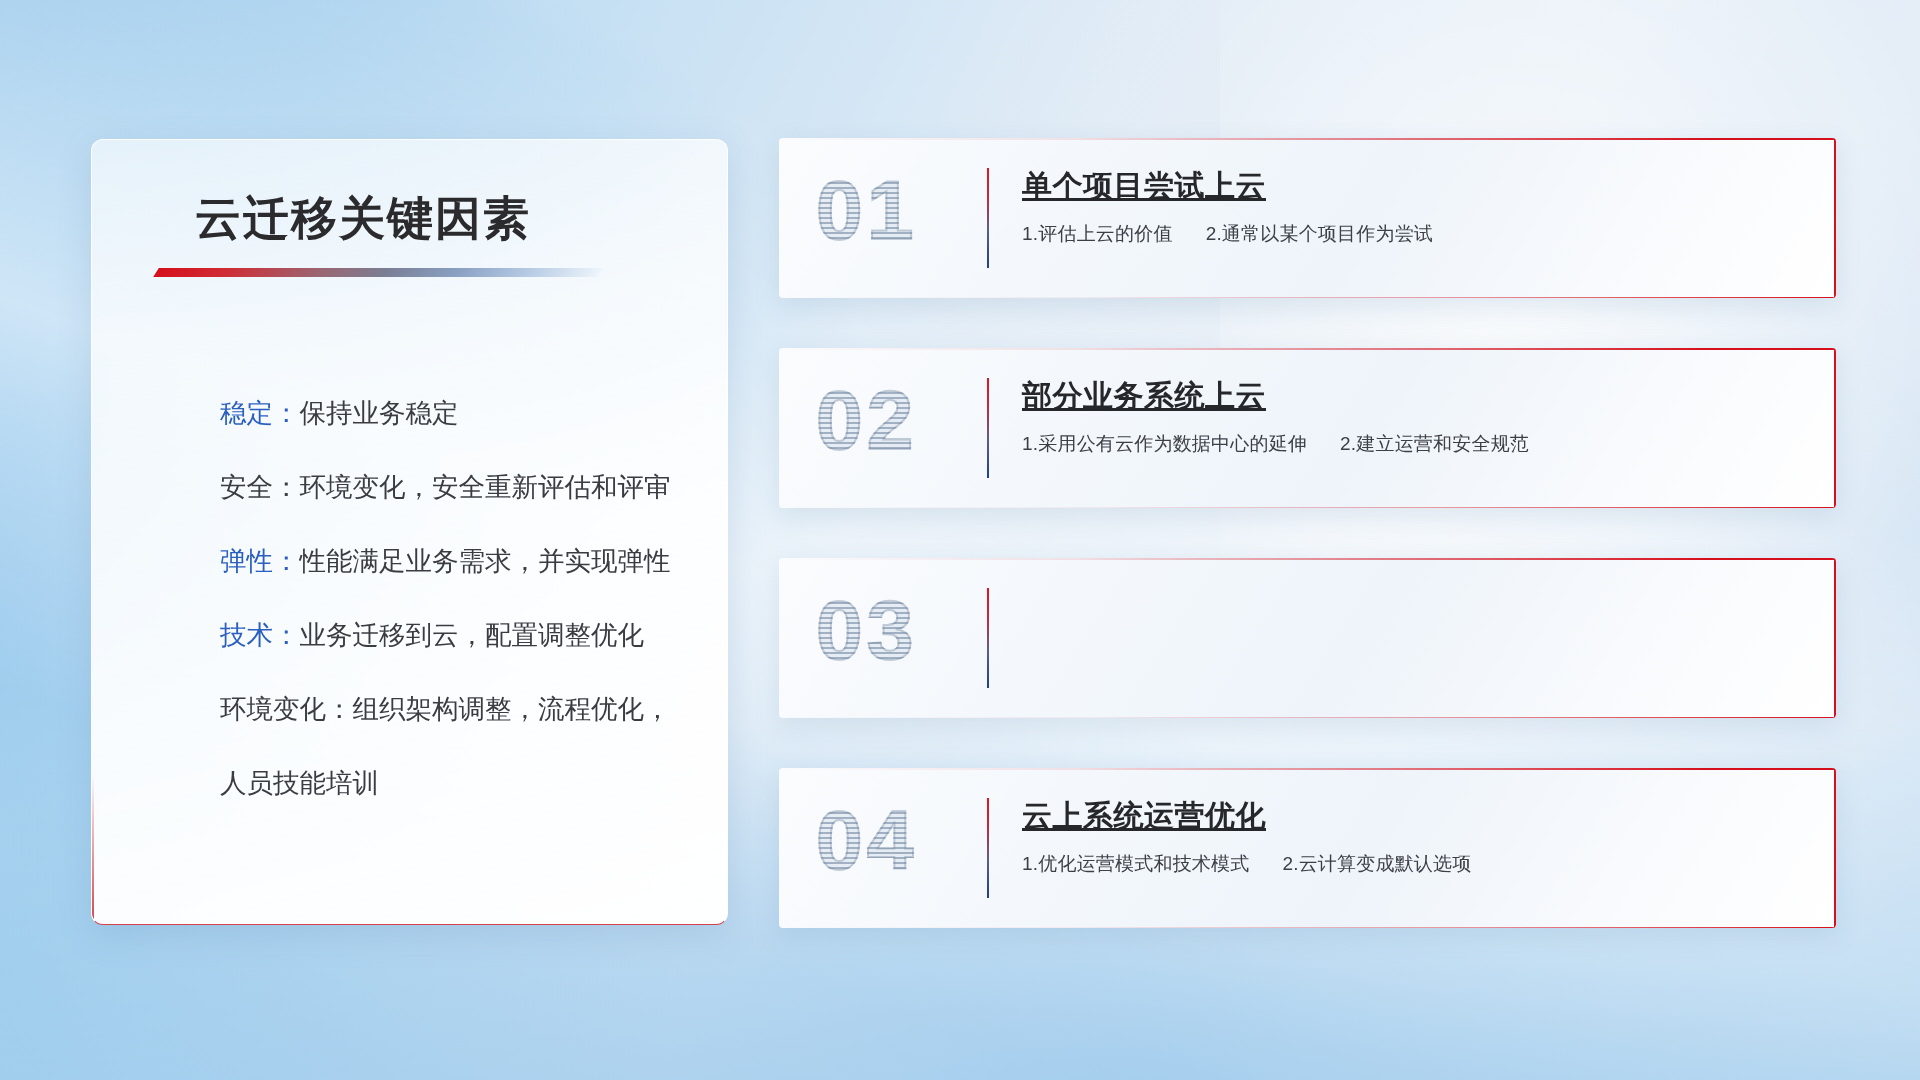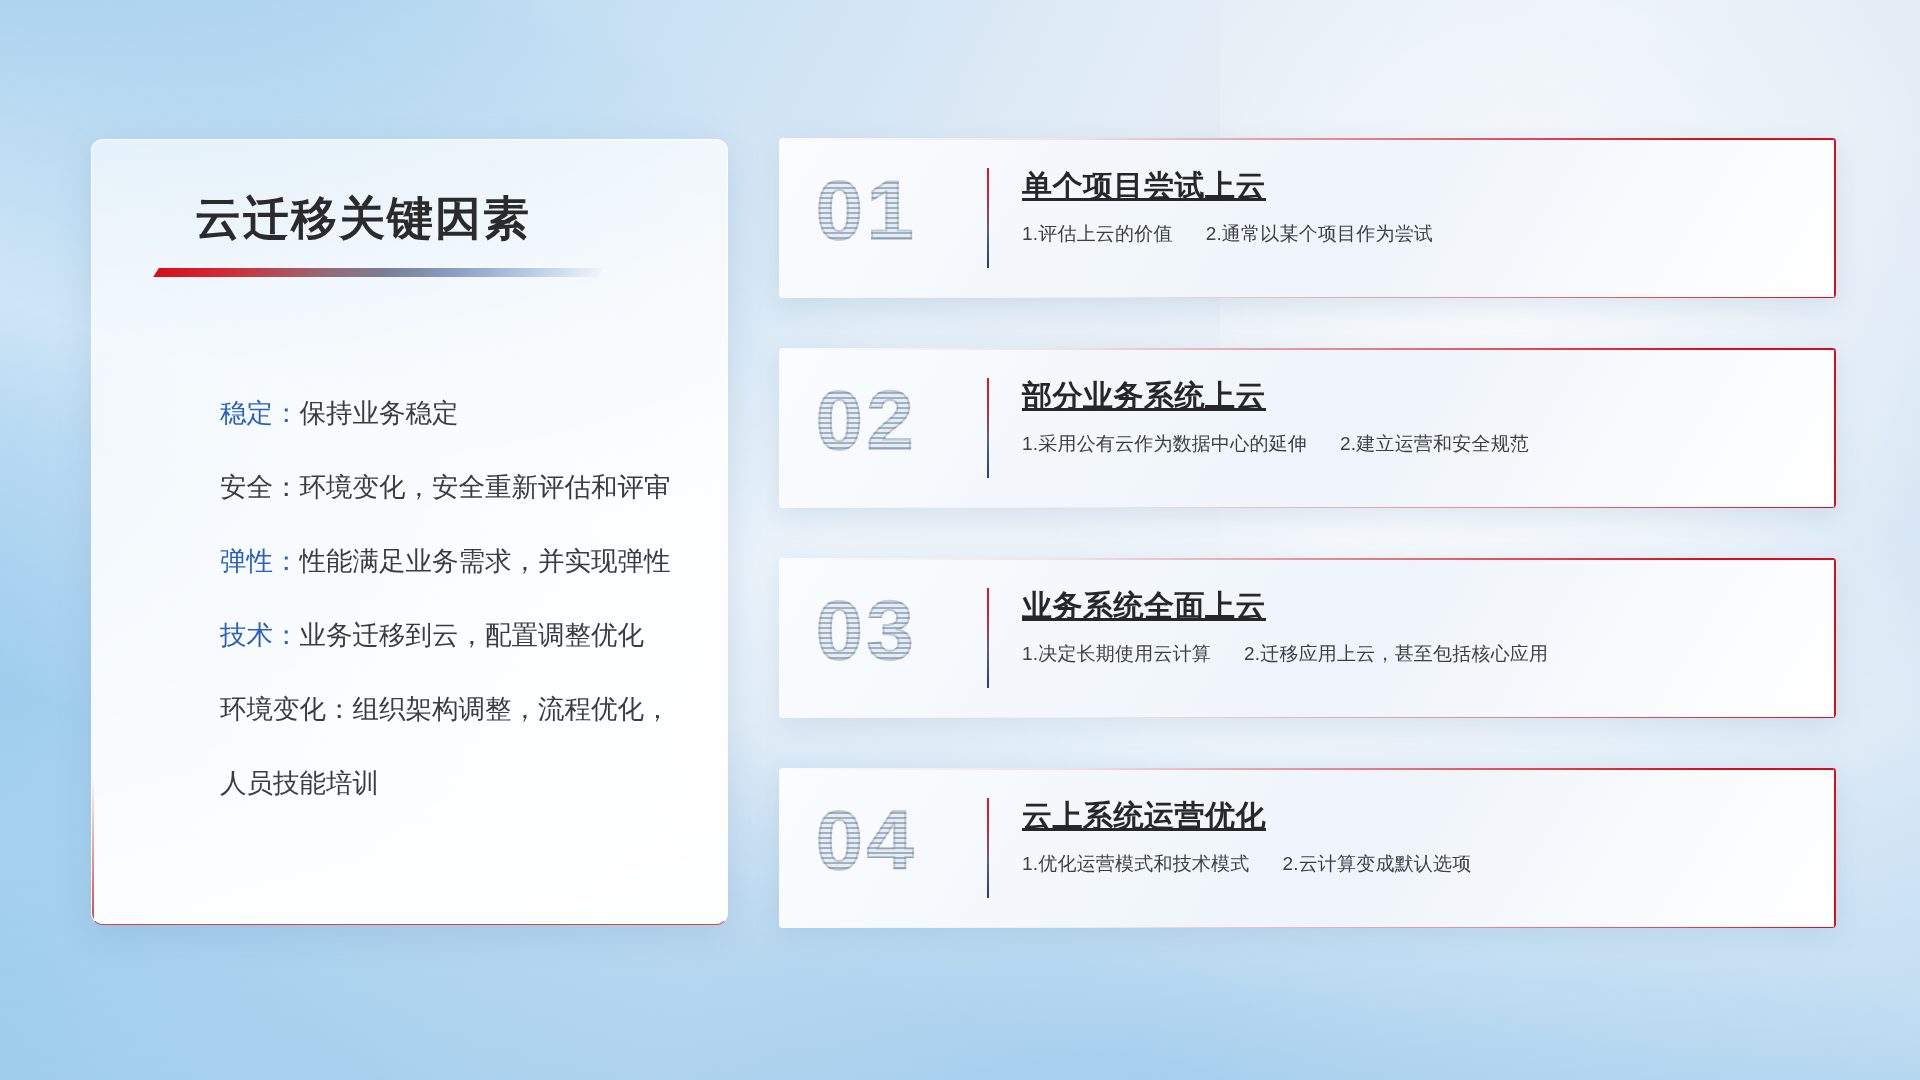--- a/index.html
+++ b/index.html
@@ -283,28 +283,20 @@
           <span>2.建立运营和安全规范</span>
         </div>
       </div>
       <div class="card-bottom-edge"></div>
     </article>
 
     <article class="step-card">
       <div class="step-number-ghost">03</div>
       <div class="step-number">03</div>
       <div class="step-divider"></div>
-      <div class="step-text">
-        <div class="step-title">业务系统全面上云</div>
-        <div class="step-desc">
-          <span>1.决定长期使用云计算</span>
-          <span class="gap"></span>
-          <span>2.迁移应用上云，甚至包括核心应用</span>
-        </div>
-      </div>
       <div class="card-bottom-edge"></div>
     </article>
 
     <article class="step-card">
       <div class="step-number-ghost">04</div>
       <div class="step-number">04</div>
       <div class="step-divider"></div>
       <div class="step-text">
         <div class="step-title">云上系统运营优化</div>
         <div class="step-desc">

